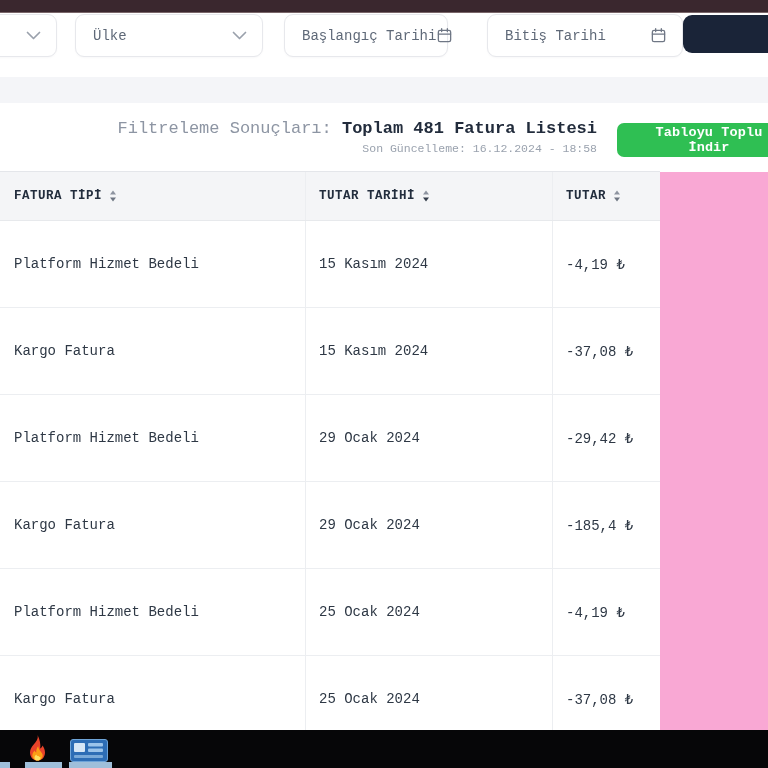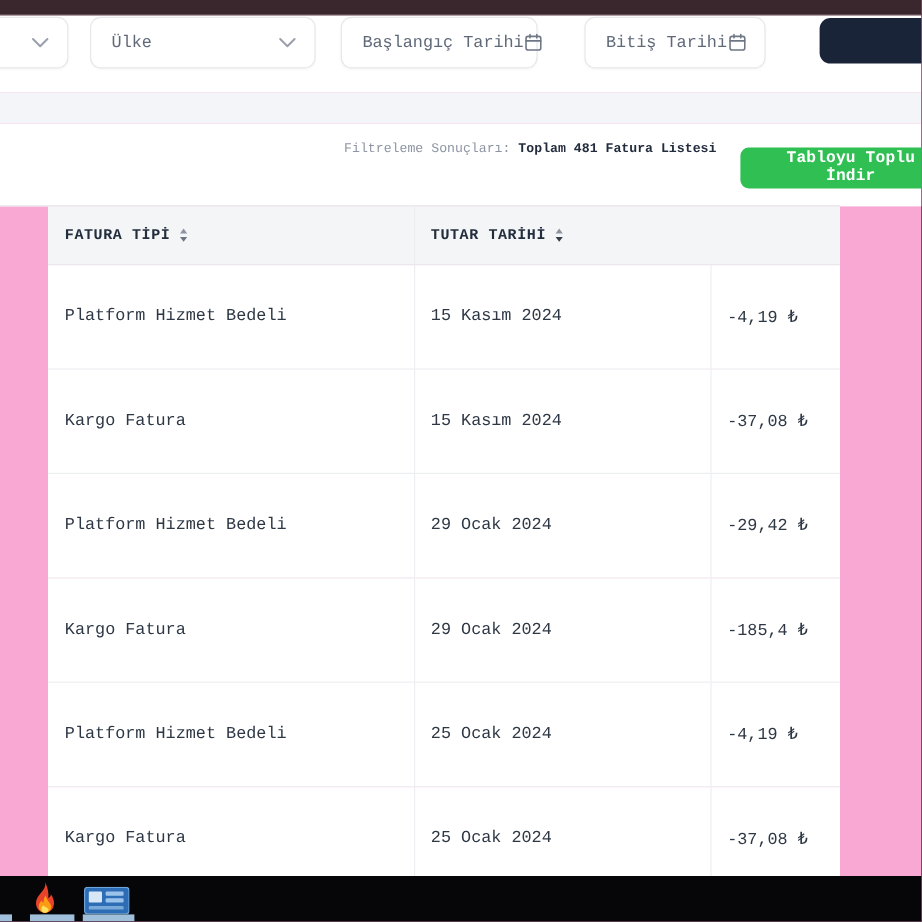--- a/index.html
+++ b/index.html
@@ -16,43 +16,43 @@
   .field{
     position:absolute;top:1px;height:43px;background:#fff;border:1px solid #e7e8ec;border-radius:9px;
     box-sizing:border-box;display:flex;align-items:center;box-shadow:0 1px 2px rgba(20,30,50,0.03);
     color:#5f6978;font-size:14px;font-weight:500;cursor:pointer;
   }
   .field .lbl{padding-left:17px;white-space:nowrap;}
   .field .right-ic{margin-left:auto;margin-right:15px;display:flex;align-items:center;}
   .f-partial{left:-40px;width:97px;}
   .f-country{left:75px;width:188px;}
   .f-start{left:284px;width:164px;}
-  .f-end{left:487px;width:151px;}
+  .f-end{left:487px;width:196px;}
   .btn-dark{
     position:absolute;left:683px;top:2px;width:120px;height:38px;border:none;border-radius:9px;
     background:var(--dark-button,#1a2438);cursor:pointer;
   }
 
   
   .band{position:absolute;top:77px;left:0;width:768px;height:26px;background:var(--band,#f4f5f8);}
 
   
   .results{position:absolute;top:103px;left:0;width:768px;height:69px;background:#fff;}
   .res-text{position:absolute;top:16px;right:171px;text-align:right;}
-  .res-line1{font-size:11px;color:#8d95a3;white-space:nowrap;}
+  .res-line1{font-size:17px;color:#8d95a3;white-space:nowrap;}
   .res-line1 b{color:#222c3c;font-weight:700;}
   .res-line2{margin-top:4px;font-size:11.5px;color:#9aa2ae;white-space:nowrap;}
   .btn-green{
     position:absolute;left:617px;top:20px;height:34px;width:170px;border:none;border-radius:7px;
     background:var(--green-button,#2fbf53);color:#fff;font-weight:700;font-size:13.5px;
     font-family:inherit;text-align:center;cursor:pointer;padding:0 0 0 14px;letter-spacing:.01em;
   }
 
   
-  .table{position:absolute;top:171px;left:0;width:660px;border-top:1px solid #e4e6ea;padding-left:40px;}
+  .table{position:absolute;top:171px;left:0;width:660px;border-top:1px solid #e4e6ea;}
   .thead{display:grid;grid-template-columns:306px 247px 215px;height:49px;background:var(--header-bg,#f4f5f7);border-bottom:1px solid #e7e9ec;box-sizing:border-box;}
   .th{display:flex;align-items:center;padding-left:14px;gap:7px;font-size:12.5px;font-weight:700;
       letter-spacing:.04em;color:#222d3d;border-right:1px solid #eceef1;box-sizing:border-box;cursor:pointer;}
   .th:nth-child(2),.th:nth-child(3){padding-left:13px;}
   .th:last-child{border-right:none;}
   .tbody .tr{display:grid;grid-template-columns:306px 247px 215px;height:87px;border-bottom:1px solid #eceef1;box-sizing:border-box;background:#fff;}
   .td{display:flex;align-items:center;padding-left:14px;font-size:14px;color:#2e3845;
       border-right:1px solid #eceef1;box-sizing:border-box;white-space:nowrap;}
   .td:nth-child(2),.td:nth-child(3){padding-left:13px;}
   .td:last-child{border-right:none;}
@@ -119,20 +119,21 @@
   </div>
 
   <div class="band"></div>
 
   <div class="results">
     <div class="res-text">
       <div class="res-line1">
         <span>Filtreleme Sonuçları:</span>
         <b>Toplam 481 Fatura Listesi</b>
       </div>
+      <div class="res-line2">Son Güncelleme: 16.12.2024 - 18:58</div>
     </div>
     <button class="btn-green">Tabloyu Toplu İndir</button>
   </div>
 
   <div class="table">
     <div class="thead">
       <div class="th">
         <span>FATURA TİPİ</span>
         <span class="sort-icon">
           <svg width="8" height="12" viewBox="0 0 8 12">
@@ -140,20 +141,29 @@
               <path d="M4 11.5L1 7.5h6z" fill="#6e7683"></path>
             </svg>
         </span>
       </div>
       <div class="th">
         <span>TUTAR TARİHİ</span>
         <span class="sort-icon">
           <svg width="8" height="12" viewBox="0 0 8 12">
               <path d="M4 0.5L7 4.5H1z" fill="#8d94a0"></path>
               <path d="M4 11.5L1 7.5h6z" fill="#353e4c"></path>
+            </svg>
+        </span>
+      </div>
+      <div class="th">
+        <span>TUTAR</span>
+        <span class="sort-icon">
+          <svg width="8" height="12" viewBox="0 0 8 12">
+              <path d="M4 0.5L7 4.5H1z" fill="#8d94a0"></path>
+              <path d="M4 11.5L1 7.5h6z" fill="#6e7683"></path>
             </svg>
         </span>
       </div>
     </div>
     <div class="tbody" id="tbody">
         <div class="tr">
           <div class="td">Platform Hizmet Bedeli</div>
           <div class="td">15 Kasım 2024</div>
           <div class="td">-4,19 ₺</div>
         </div>

